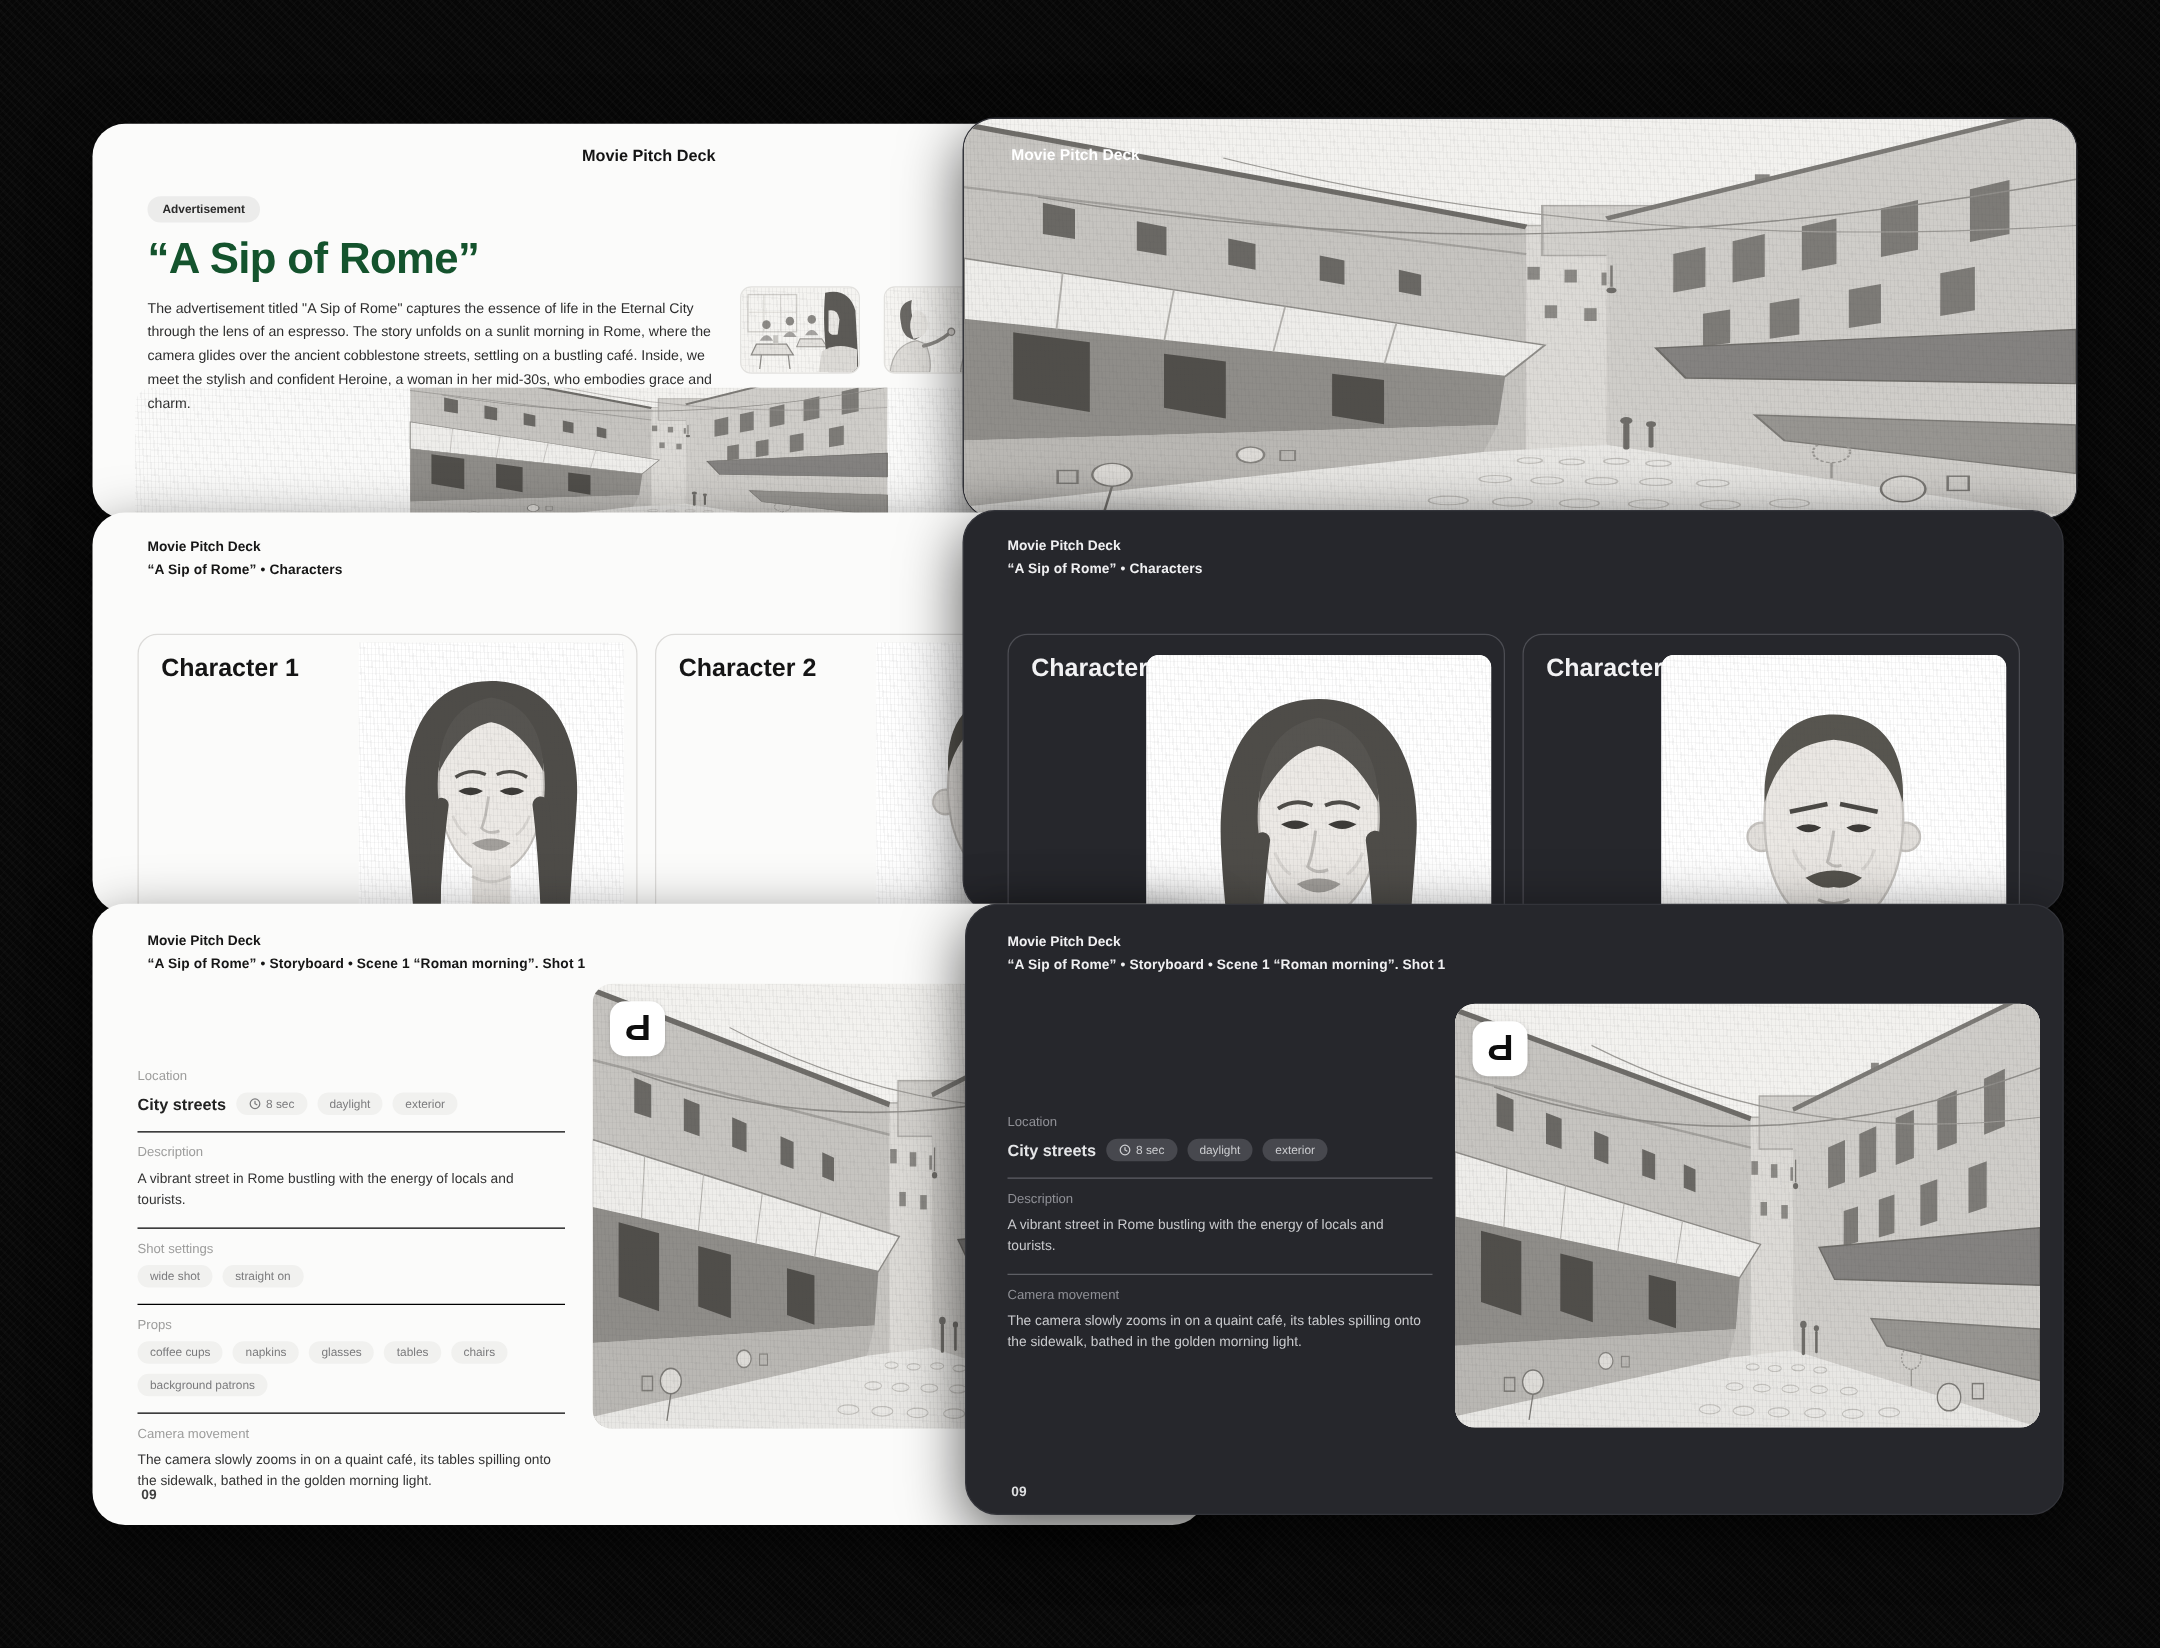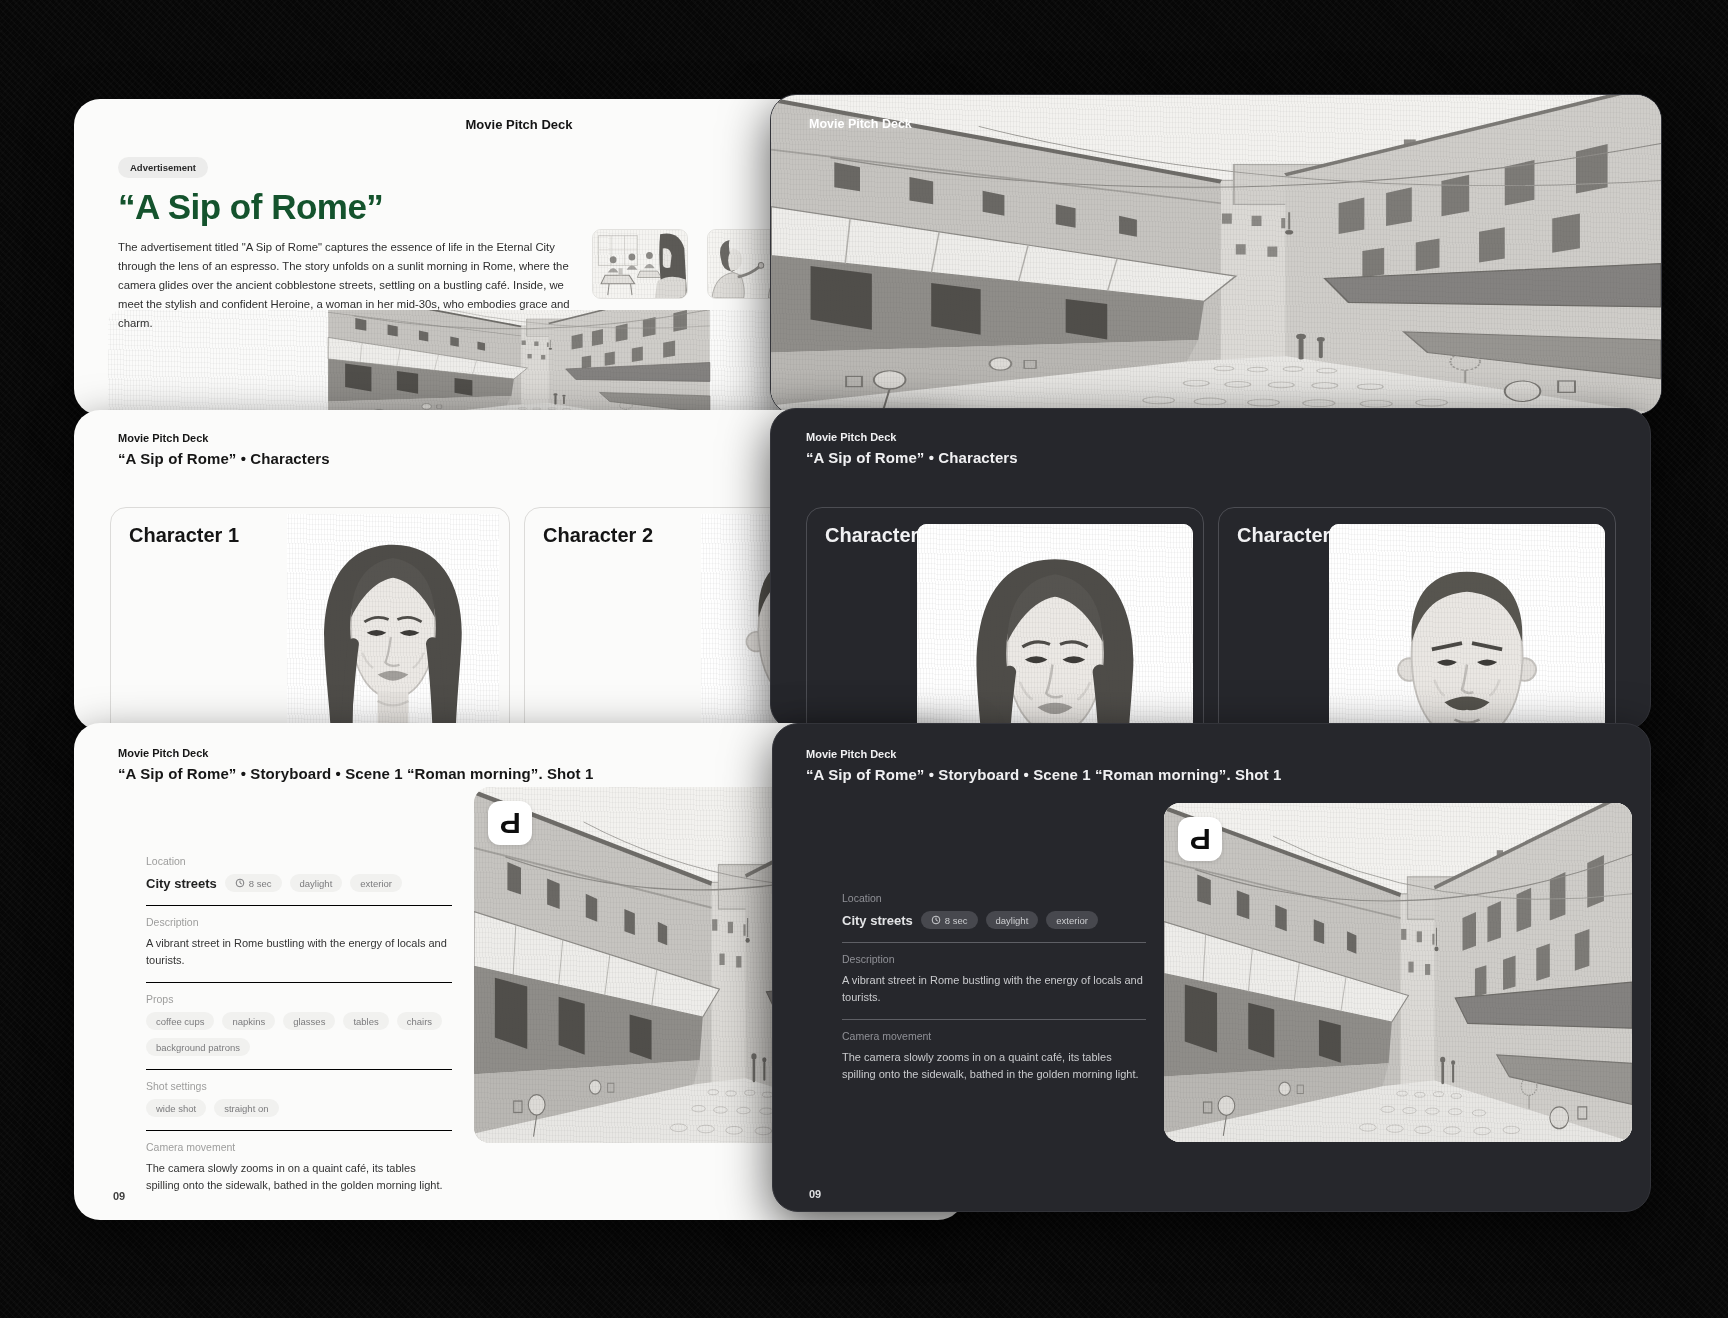--- a/index.html
+++ b/index.html
@@ -45,42 +45,42 @@
               border-radius:14px 14px 0 0; overflow:hidden; position:absolute; }
 
   
   .d-hero  { position:absolute; inset:0; }
   .d-hero svg { width:100%; height:100%; display:block; }
   .d-label { position:absolute; left:38px; top:22px; font-size:12.5px; font-weight:700;
              color:#ffffff; text-shadow:0 0 6px rgba(255,255,255,.35); z-index:2; }
 
   
   .kicker { position:absolute; font-size:11px; font-weight:700; }
-  .ptitle { position:absolute; font-size:15px; font-weight:700; letter-spacing:.1px;text-align:center; }
+  .ptitle { position:absolute; font-size:11px; font-weight:700; letter-spacing:.1px;text-align:center; }
   .light .kicker, .light .ptitle { color:#161616; }
   .dark  .kicker, .dark  .ptitle { color:#f0f0f2; }
 
   
   .cards { position:absolute; display:flex; gap:14px; }
   .char-card { width:400px; height:310px; border:1.5px solid #dcdbd9; border-radius:16px;
                position:relative; flex:none; }
   .dark .char-card { border-color:#4c4d53; }
   .char-label { position:absolute; left:18px; top:16px; font-size:20px; font-weight:700; color:#151515; }
   .dark .char-label { color:#f1f1f3; }
   .portrait-float { position:absolute; top:6px; right:10px; width:212px; height:330px; }
   .portrait-float svg { width:100%; height:100%; display:block; }
   .portrait-frame { position:absolute; top:16px; right:10px; width:276px; height:330px;
                     background:#ffffff; border-radius:10px; overflow:hidden; }
   .portrait-frame svg { width:100%; height:100%; display:block; }
 
   
   .fields { position:absolute; }
   #panel-sb-light .fields { left:36px; top:122px; width:342px; }
   #panel-sb-dark  .fields { left:33px; top:158px; width:340px; }
-  .f-sec { padding:10px 0 13px;margin-left:36px; }
+  .f-sec { padding:10px 0 13px; }
   .f-sec + .f-sec { border-top:1px solid #000000; }
   .dark .f-sec + .f-sec { border-top-color:#5e5f65; }
   .f-label { font-size:10.5px; color:#9d9d9c; margin-bottom:7px; }
   .dark .f-label { color:#8f9096; }
   .f-row { display:flex; align-items:center; gap:8px; flex-wrap:wrap; }
   .f-value { font-size:13px; font-weight:700; color:#222; }
   .dark .f-value { color:#e4e5e7; font-weight:600; }
   .f-text { font-size:11px; color:#333; line-height:1.55; }
   .dark .f-text { color:#c9cacd; }
   .pill { display:inline-flex; align-items:center; gap:4px; background:#f1f1ef; color:#7b7b7d;
@@ -389,35 +389,35 @@
           </span>
           <span class="pill">daylight</span>
           <span class="pill">exterior</span>
         </div>
       </div>
       <div class="f-sec">
         <div class="f-label">Description</div>
         <div class="f-text">A vibrant street in Rome bustling with the energy of locals and tourists.</div>
       </div>
       <div class="f-sec">
+        <div class="f-label">Shot settings</div>
+        <div class="f-row">
+          <span class="pill">wide shot</span>
+          <span class="pill">straight on</span>
+        </div>
+      </div>
+      <div class="f-sec">
         <div class="f-label">Props</div>
         <div class="f-row">
           <span class="pill">coffee cups</span>
           <span class="pill">napkins</span>
           <span class="pill">glasses</span>
           <span class="pill">tables</span>
           <span class="pill">chairs</span>
           <span class="pill">background patrons</span>
-        </div>
-      </div>
-      <div class="f-sec">
-        <div class="f-label">Shot settings</div>
-        <div class="f-row">
-          <span class="pill">wide shot</span>
-          <span class="pill">straight on</span>
         </div>
       </div>
       <div class="f-sec">
         <div class="f-label">Camera movement</div>
         <div class="f-text">The camera slowly zooms in on a quaint café, its tables spilling onto the sidewalk, bathed in the golden morning light.</div>
       </div>
     </div>
 
     <div class="sb-image">
       <svg viewBox="0 0 900 560" preserveAspectRatio="none">

